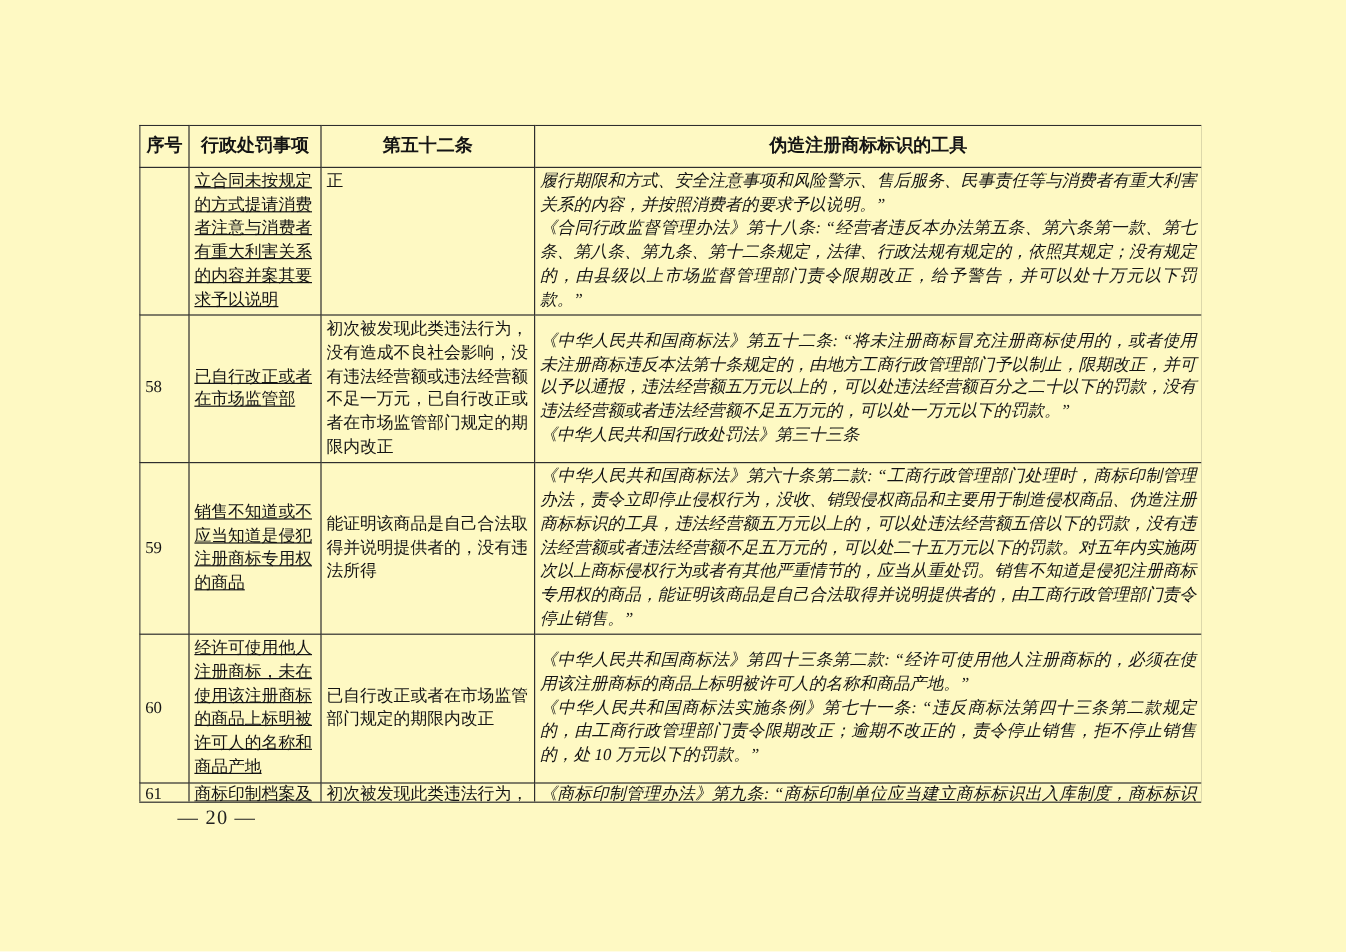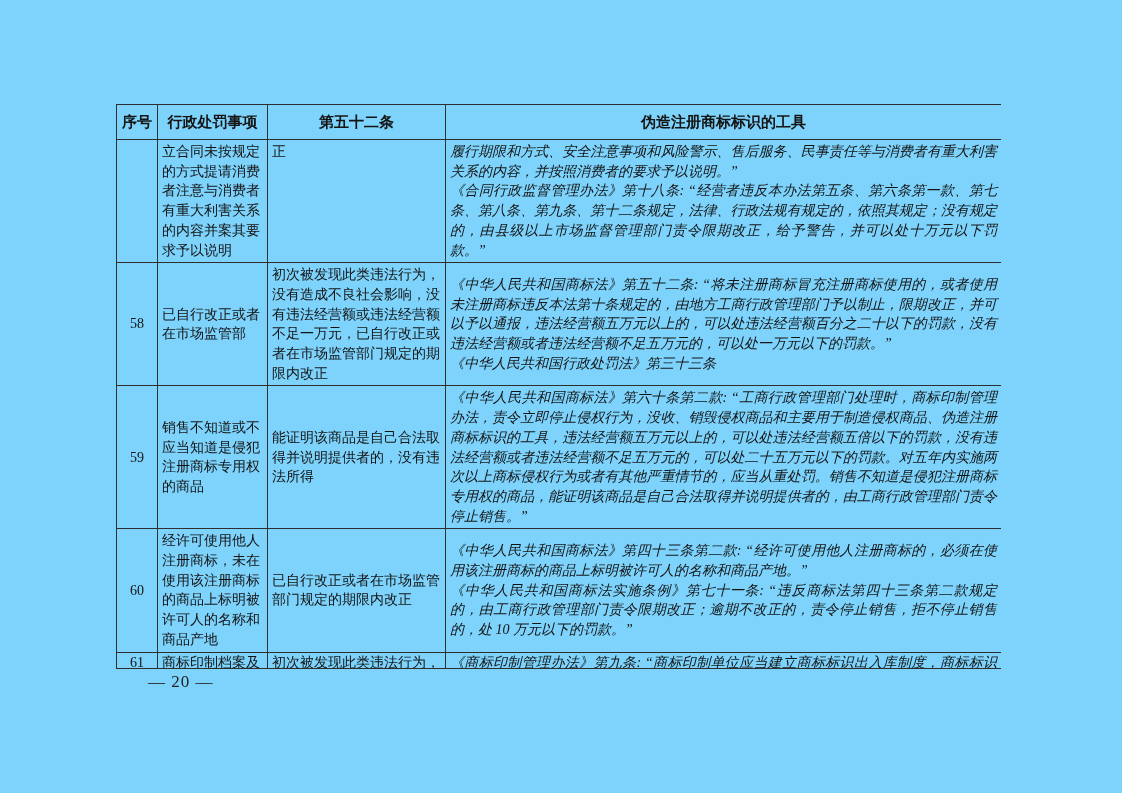--- a/index.html
+++ b/index.html
@@ -9,21 +9,21 @@
     width: 1122px;
     height: 793px;
     overflow: hidden;
     font-family: "Liberation Serif", serif;
     color: #141414;
   }
   .page {
     position: relative;
     width: 1122px;
     height: 793px;
-    background: #7dd3fc;
+    background: #fef9c3;
   }
   .table-wrap {
     position: absolute;
     left: 116px;
     top: 104px;
     width: 885px;
     height: 564px;
     overflow: hidden;
     border-bottom: 1px solid #2e2e2e;
     box-sizing: content-box;
@@ -44,22 +44,22 @@
     box-sizing: border-box;
   }
   .penalty th {
     font-family: "Liberation Sans", sans-serif;
     font-weight: bold;
     font-size: 15px;
     text-align: center;
     height: 35px;
     padding: 2px 2px;
   }
-  .c-no   { text-align: center; }
-  .c-item { padding: 2px 4px; }
+  .c-no   { text-align: left; }
+  .c-item { padding: 2px 4px; text-decoration: underline; }
   .c-cond { padding: 2px 3px; }
   .c-basis {
     padding: 3px 5px;
     text-align: justify;
     text-align-last: left;
     white-space: pre-wrap;
     vertical-align: top;
     font-style: italic;
   }
   tr.vtop td { vertical-align: top; }

